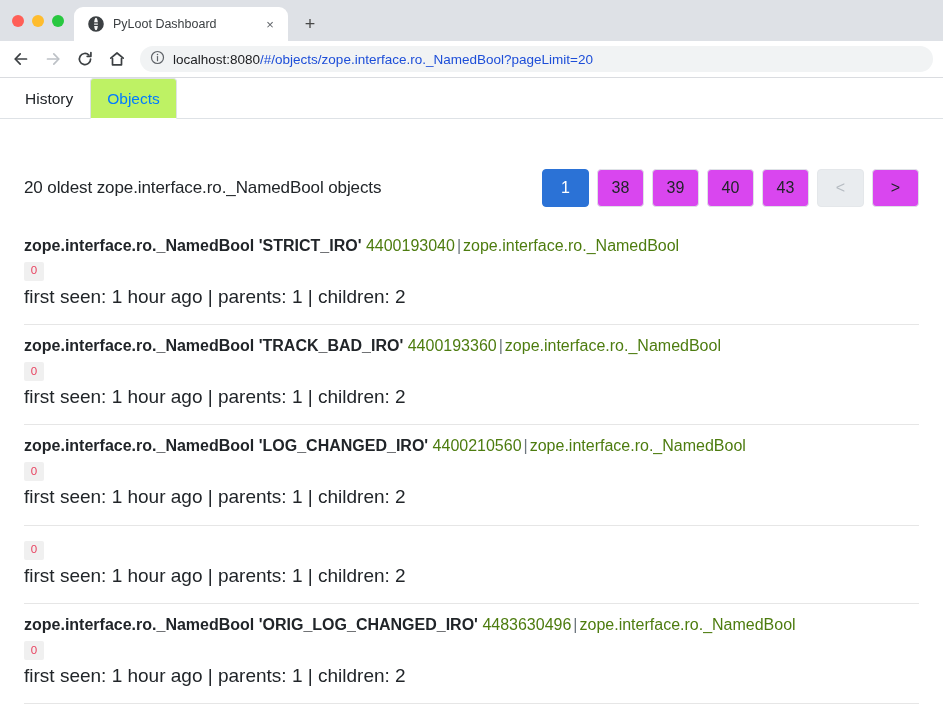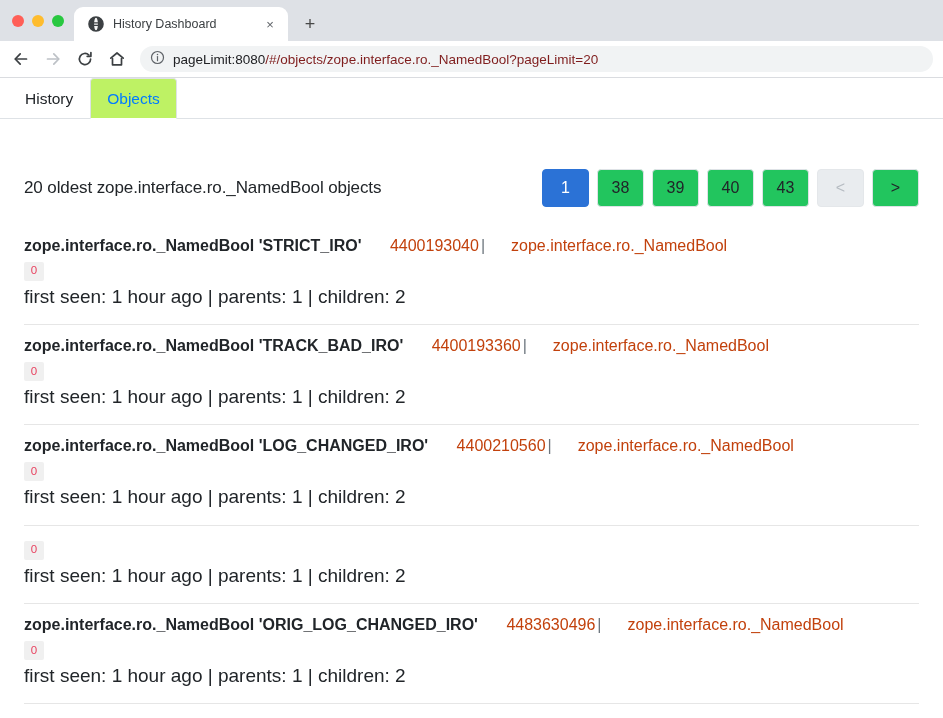--- a/index.html
+++ b/index.html
@@ -90,21 +90,21 @@
     overflow: hidden;
   }
   .omnibox .info-icon { flex: 0 0 15px; color: #5f6368; display: block; }
   .url {
     font-size: 13.5px;
     color: #202124;
     white-space: nowrap;
     overflow: hidden;
   }
   .url .host { color: #202124; }
-  .url .path { color: #7f1d1d; }
+  .url .path { color: #1d4ed8; }
 
   
   .viewport {
     flex: 1 1 auto;
     background: #ffffff;
     overflow: hidden;
     position: relative;
   }
 
   .navtabs {
@@ -149,21 +149,21 @@
     letter-spacing: -0.1px;
   }
 
   .pagination { display: flex; align-items: center; gap: 8px; }
   .page-btn {
     min-width: 47px;
     height: 38px;
     padding: 0 10px;
     border: 1px solid #dee2e6;
     border-radius: 4px;
-    background: #22c55e;
+    background: #d946ef;
     color: #212529;
     font-size: 16px;
     font-family: "Liberation Sans", sans-serif;
     display: flex; align-items: center; justify-content: center;
     line-height: 1;
   }
   .page-btn.active {
     background: #2b72d6;
     border-color: #2b72d6;
     color: #ffffff;
@@ -181,21 +181,21 @@
     border-bottom: 1px solid #e6e6e6;
   }
   .obj-row:first-child { padding-top: 10px; }
   .obj-line1 {
     font-size: 16px;
     line-height: 1.35;
     color: #212529;
     white-space: nowrap;
   }
   .obj-name { font-weight: bold; color: #212529; }
-  .obj-link { color: #c2410c; text-decoration: none; margin-left: 24px; }
+  .obj-link { color: #4d7c0f; text-decoration: none; }
   .obj-sep { color: #6c757d; padding: 0 2px; }
   .obj-badge-row { margin: 5px 0 2px 0; height: 20px; display: flex; }
   .obj-badge {
     display: inline-flex;
     align-items: center;
     justify-content: center;
     min-width: 20px;
     height: 19px;
     padding: 0 5px;
     background: #f0f0f0;
@@ -225,21 +225,21 @@
 
     <div class="tab">
       <span class="tab-favicon">
         <svg width="16" height="16" viewBox="0 0 16 16">
           <circle cx="8" cy="8" r="7" fill="#3c4043"></circle>
           <path d="M8 1.2c1.2 1.1 1.9 3 1.9 6.8S9.2 13.7 8 14.8C6.8 13.7 6.1 11.8 6.1 8S6.8 2.3 8 1.2z" fill="#ffffff" opacity="0.95"></path>
           <path d="M1.4 6.3h13.2v1.3H1.4zM1.4 8.8h13.2v1.3H1.4z" fill="#3c4043"></path>
           <circle cx="8" cy="8" r="7" fill="none" stroke="#3c4043" stroke-width="1.6"></circle>
         </svg>
       </span>
-      <span class="tab-title">History Dashboard</span>
+      <span class="tab-title">PyLoot Dashboard</span>
       <span class="tab-close">×</span>
     </div>
 
     <div class="newtab">+</div>
   </div>
 
   <div class="toolbar">
     <div class="navbtn">
       <svg width="18" height="18" viewBox="0 0 18 18" fill="none" stroke="currentColor" stroke-width="1.7" stroke-linecap="round" stroke-linejoin="round">
         <path d="M14.5 9H3.6"></path>
@@ -266,21 +266,21 @@
     </div>
 
     <div class="omnibox">
       <span class="info-icon">
         <svg width="15" height="15" viewBox="0 0 15 15" fill="none" stroke="currentColor" stroke-width="1.2">
           <circle cx="7.5" cy="7.5" r="6"></circle>
           <path d="M7.5 6.6v4.1" stroke-linecap="round"></path>
           <circle cx="7.5" cy="4.5" r="0.78" fill="currentColor" stroke="none"></circle>
         </svg>
       </span>
-      <span class="url"><span class="host">pageLimit:8080</span><span class="path">/#/objects/zope.interface.ro._NamedBool?pageLimit=20</span></span>
+      <span class="url"><span class="host">localhost:8080</span><span class="path">/#/objects/zope.interface.ro._NamedBool?pageLimit=20</span></span>
     </div>
   </div>
 
   <div class="viewport">
 
     <div class="navtabs">
       <div class="navtab">History</div>
       <div class="navtab active">Objects</div>
     </div>
 

